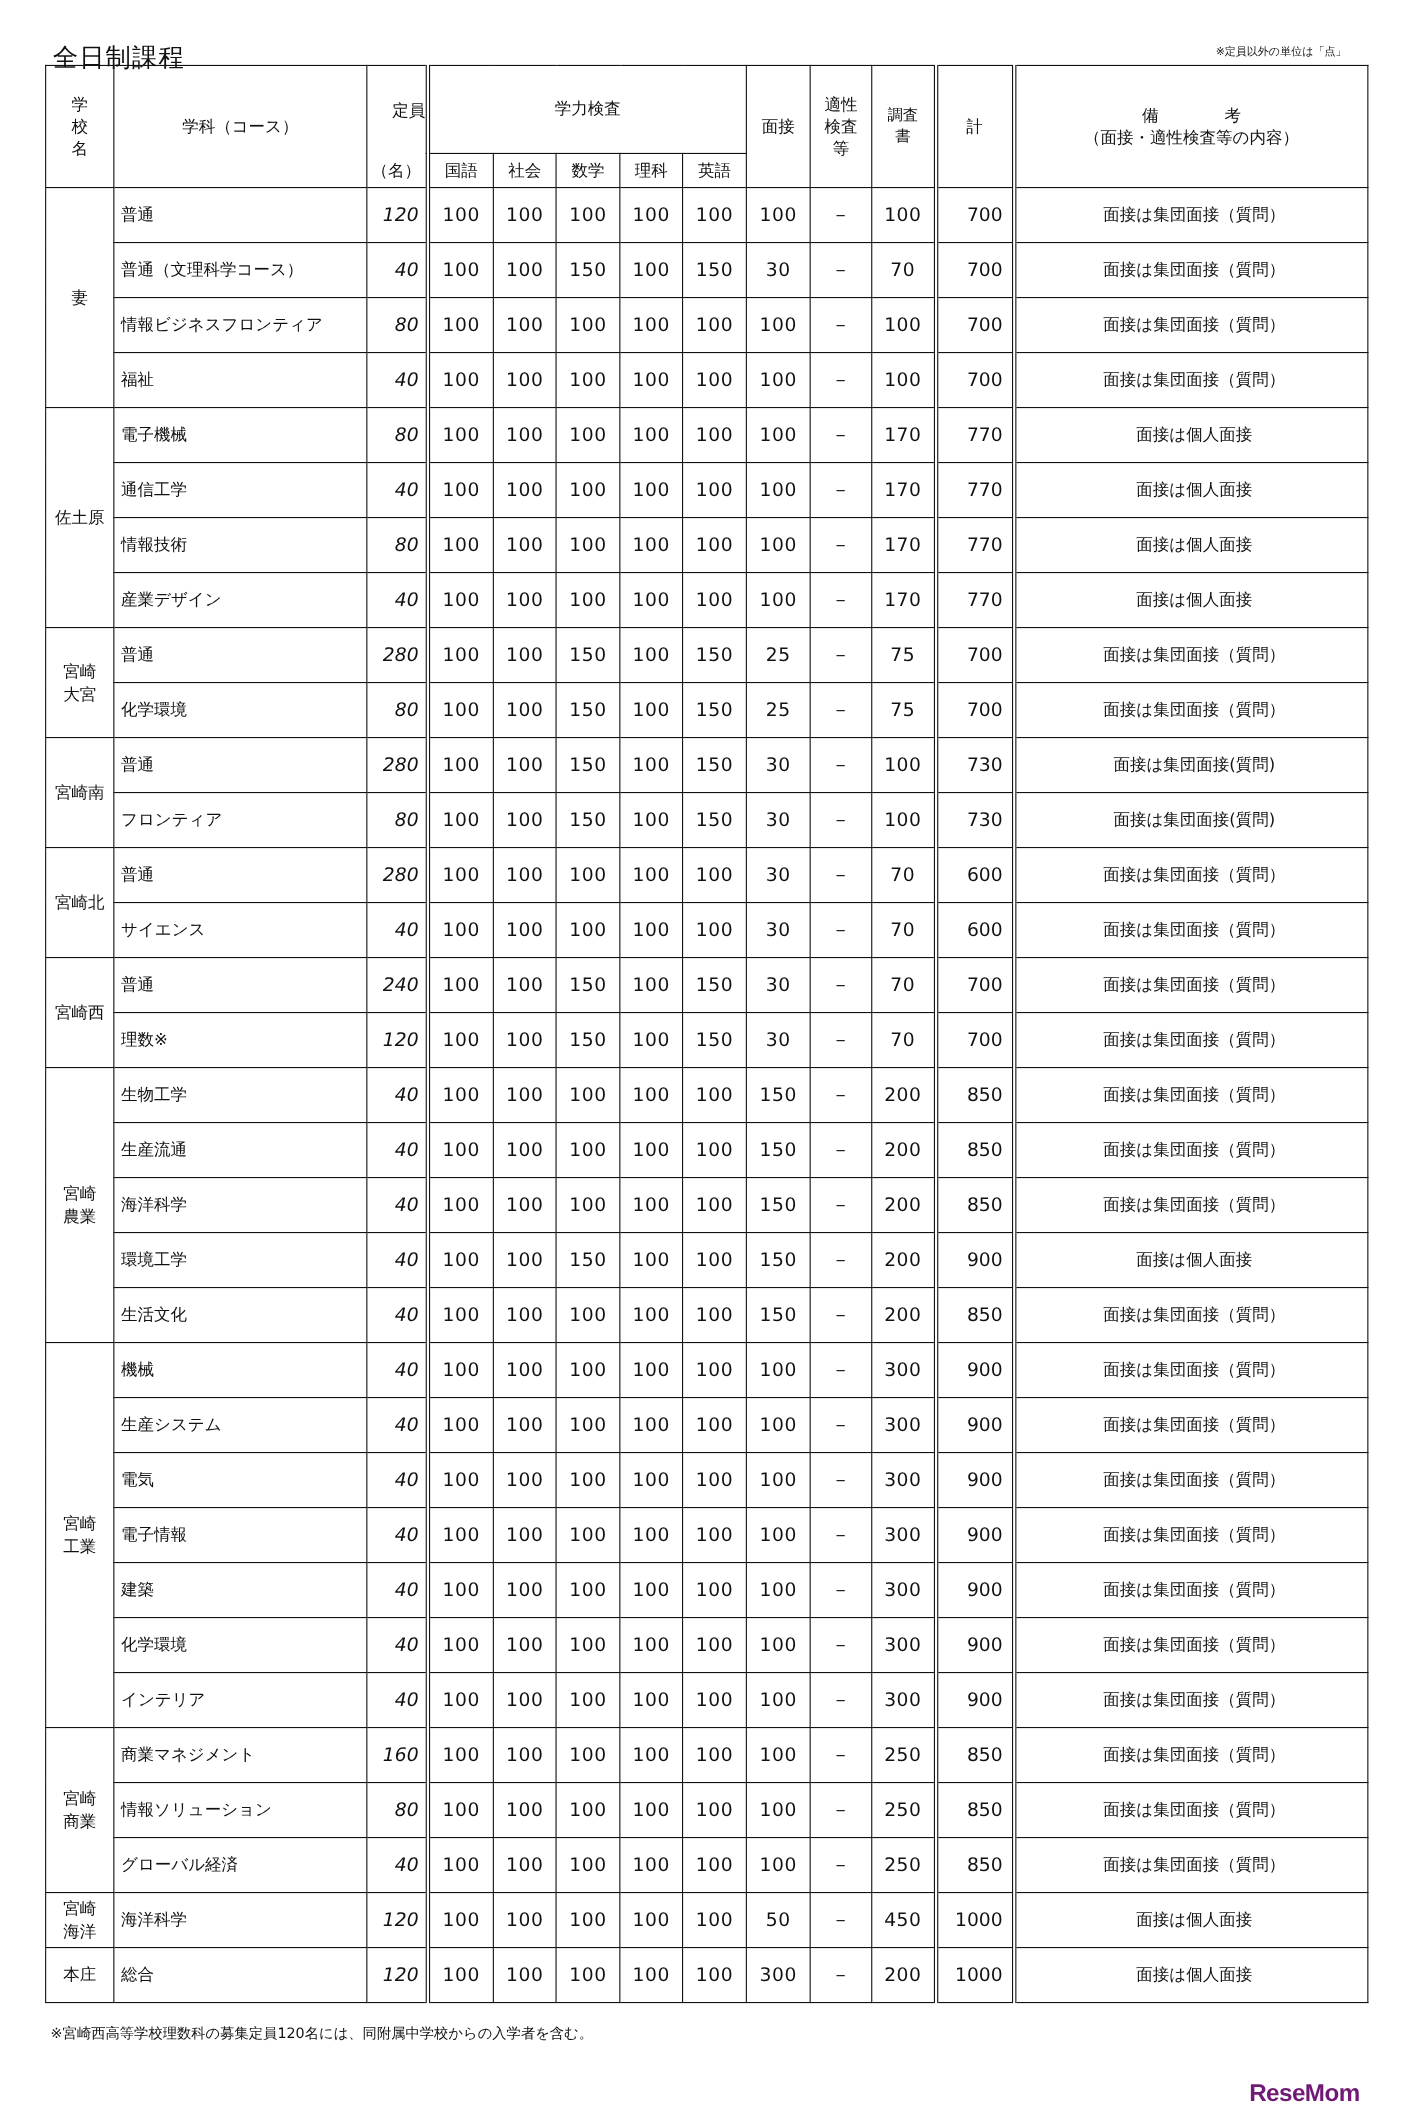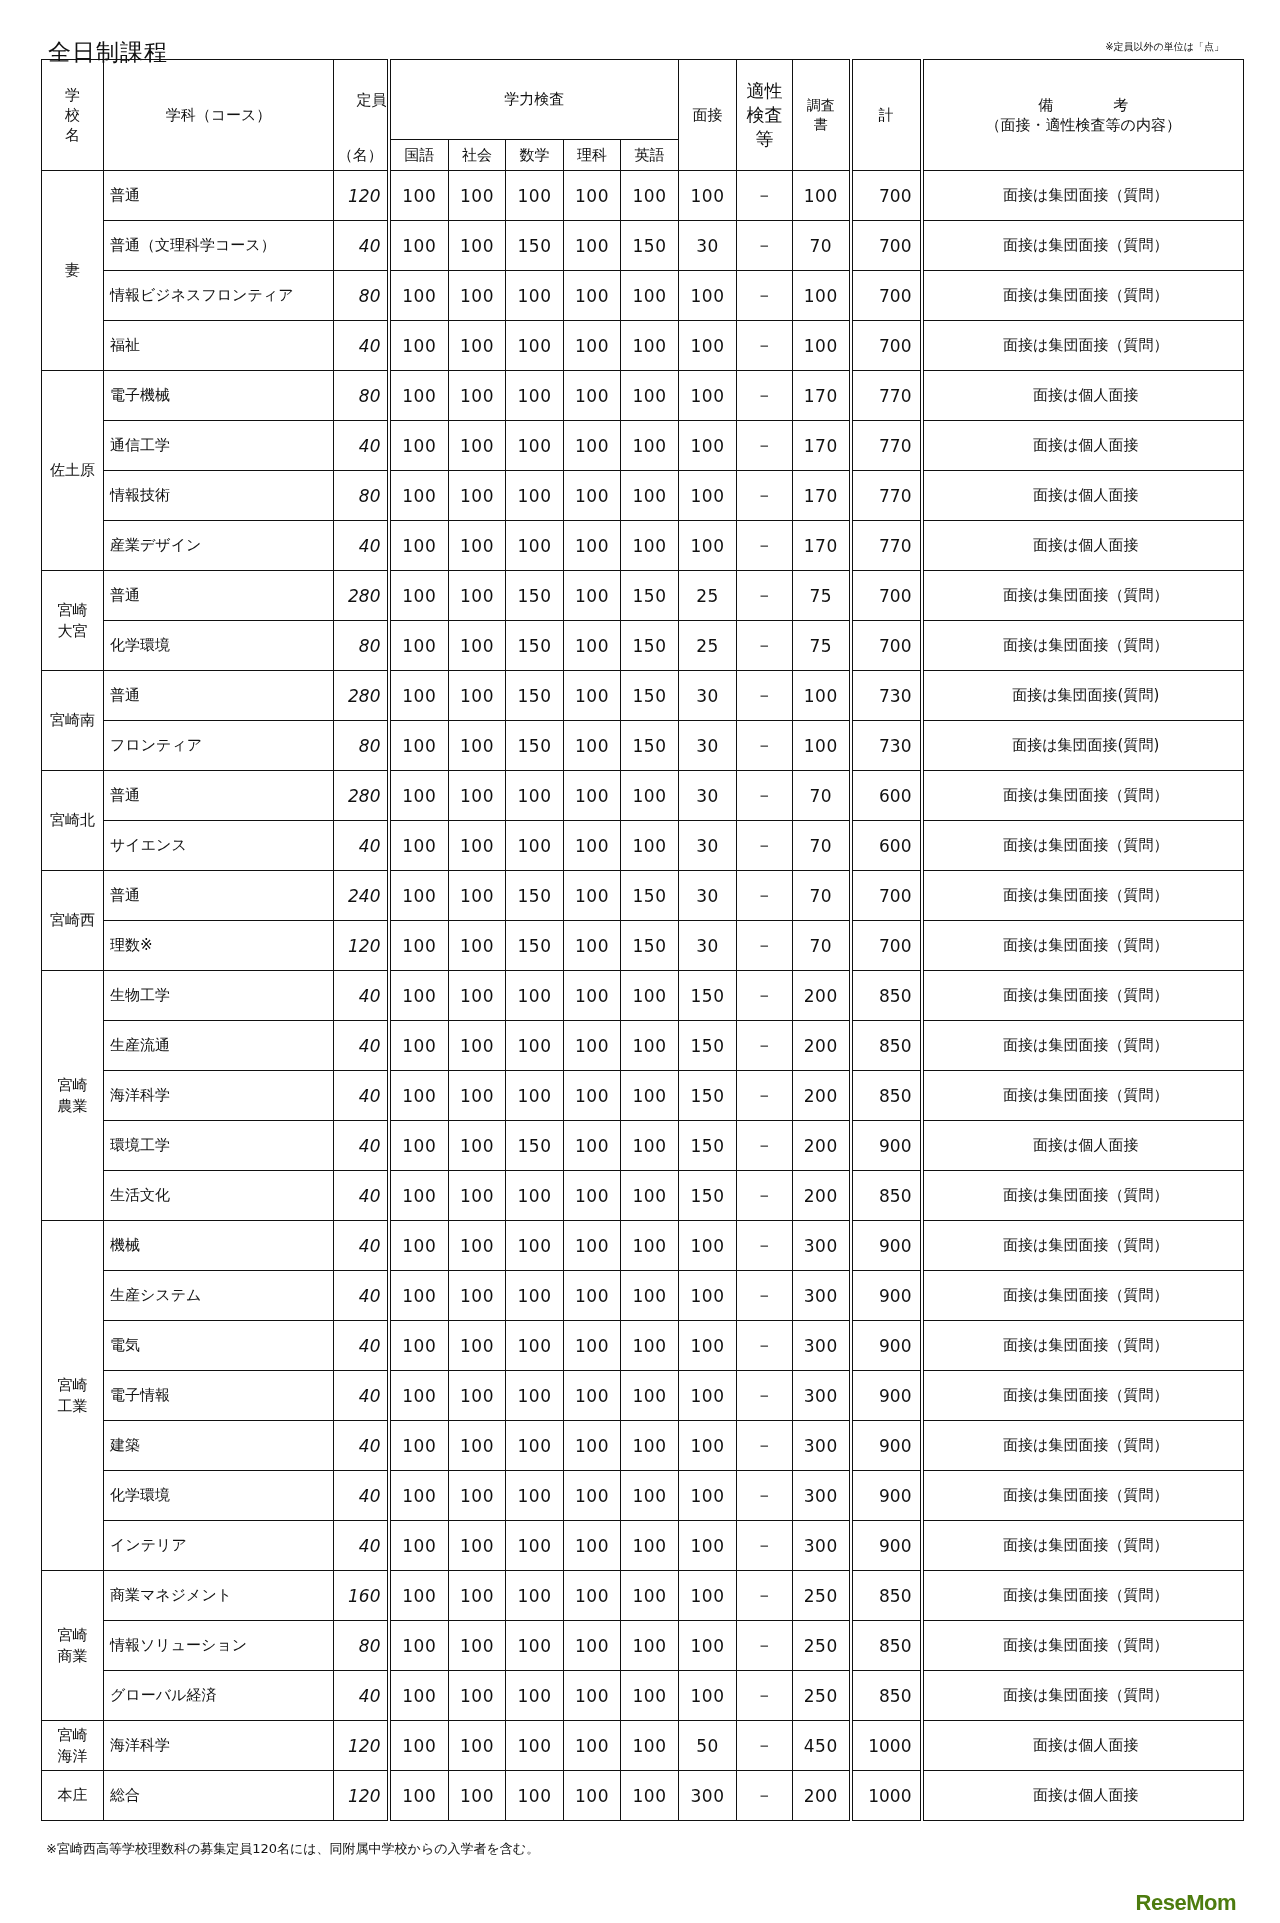--- a/index.html
+++ b/index.html
@@ -16,21 +16,21 @@
   .dbl-r { border-right:4px double #111 !important; }
   table.main tbody td { height:49px; }
   .school { text-align:center; vertical-align:middle; font-size:15px; line-height:1.35; }
   .dept { text-align:left; padding-left:6px !important; font-size:15px; }
   .num { text-align:center; font-size:17px; letter-spacing:0.5px; }
   .teiin { text-align:right; padding-right:6px !important; font-size:17px;font-style:italic; }
   .total { text-align:right; padding-right:8px !important; font-size:17px; }
   .remark { text-align:center; padding-left:5px !important; font-size:15px; }
   .footnote { position:absolute; left:46px; top:1840px; font-size:13px; }
   .logo { position:absolute; right:44px; top:1890px; font-size:22px; font-weight:bold;
-          color:#4d7c0f; letter-spacing:-0.5px; font-family:"Liberation Sans", sans-serif; }
+          color:#701a75; letter-spacing:-0.5px; font-family:"Liberation Sans", sans-serif; }
 </style>
 </head>
 <body>
 
 <div class="title">全日制課程</div>
 <div class="unit-note">※定員以外の単位は「点」</div>
 
 <table class="main">
   <colgroup>
     <col style="width:62px">
@@ -52,21 +52,21 @@
       <th rowspan="2"><span style="white-space:pre-line">学
 校
 名</span></th>
       <th rowspan="2">学科（コース）</th>
       <th class="dbl-r" rowspan="2" style="vertical-align:top;">
         <div style="height:80px;display:flex;flex-direction:column;justify-content:center;text-align:right;">定員</div>
         <div style="height:30px;line-height:30px;">（名）</div>
       </th>
       <th colspan="5">学力検査</th>
       <th rowspan="2">面接</th>
-      <th rowspan="2" style="font-size:18px;"><span style="white-space:pre-line">適性
+      <th rowspan="2" style="font-size:15px;"><span style="white-space:pre-line">適性
 検査
 等</span></th>
       <th class="dbl-r" rowspan="2" style="font-size:14px;"><span style="white-space:pre-line">調査
 書</span></th>
       <th class="dbl-r" rowspan="2">計</th>
       <th rowspan="2">
         <div style="white-space:pre">備　　　　考</div>
         <div>（面接・適性検査等の内容）</div>
       </th>
     </tr>

